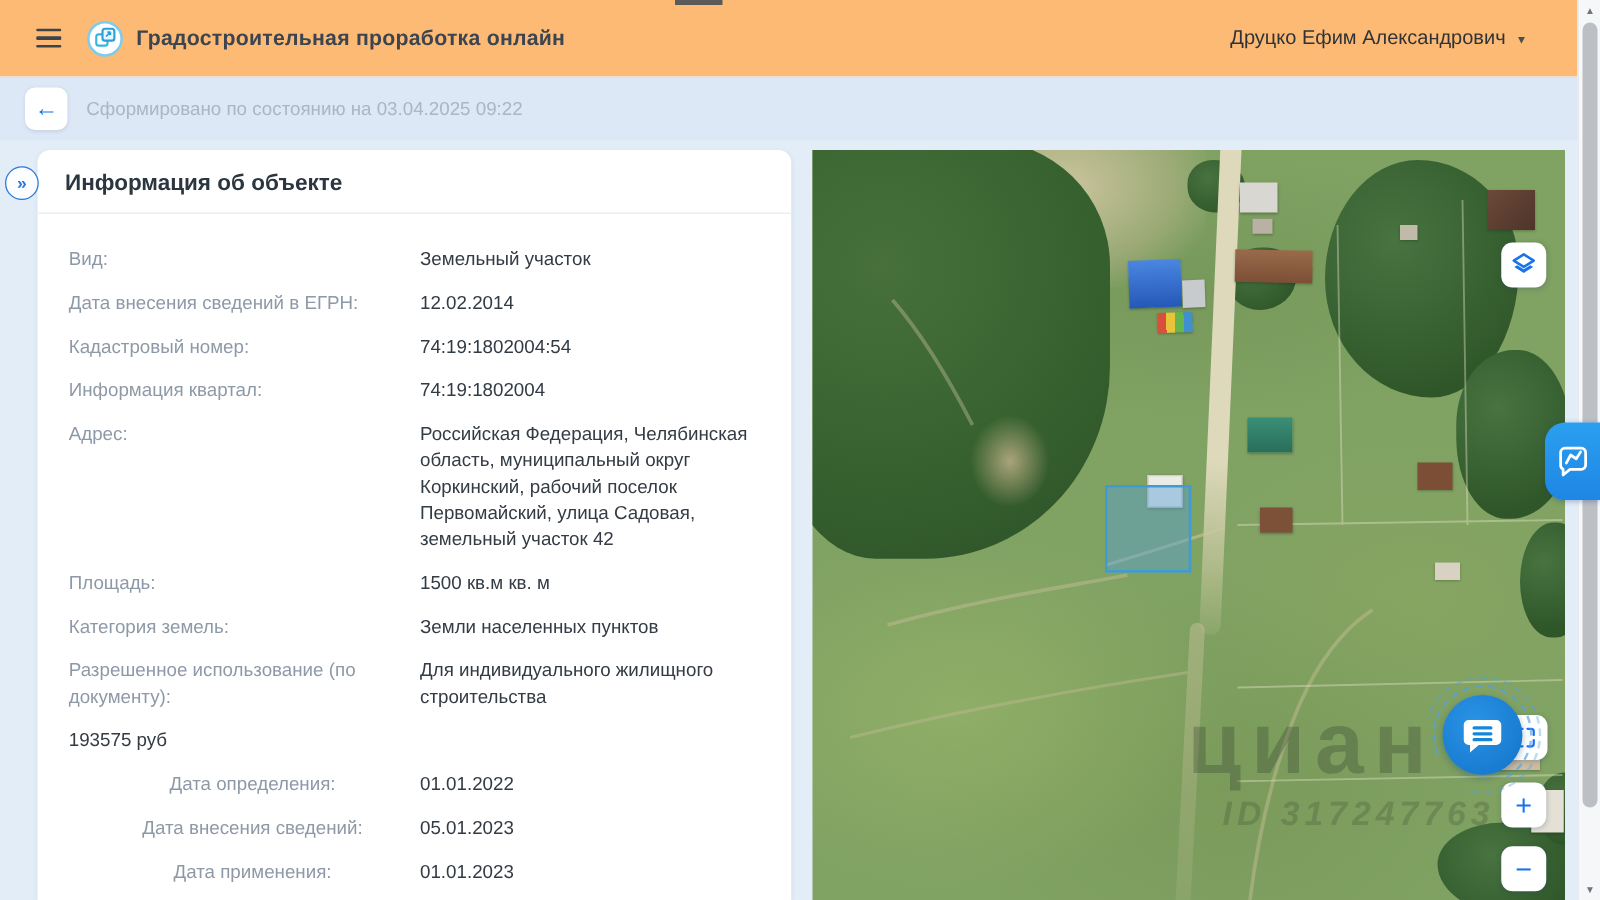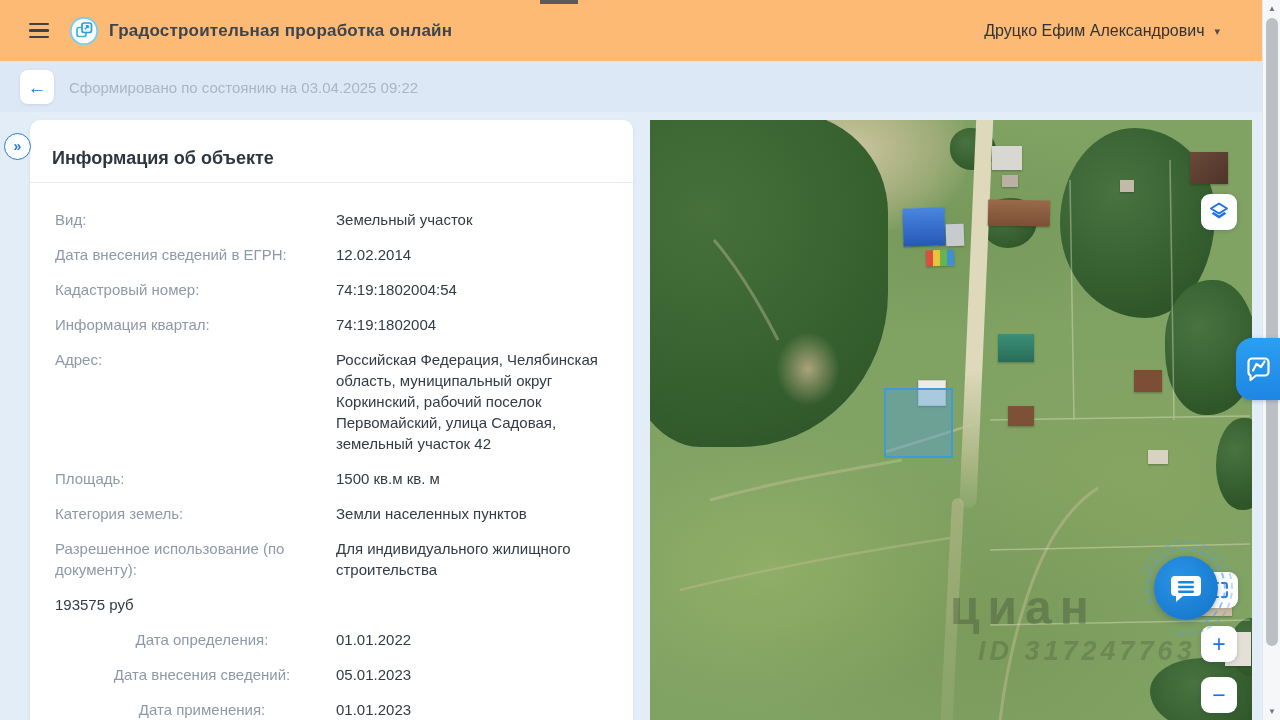--- a/index.html
+++ b/index.html
@@ -41,21 +41,21 @@
     border:1.6px solid #2979d9; background:rgba(255,255,255,.85); color:#2979d9;
     font-size:14px; font-weight:bold; display:flex; align-items:center; justify-content:center;
     cursor:pointer; z-index:20; padding-bottom:2px;
   }
   
   .panel {
     position:absolute; left:30px; top:120px; width:603px; height:600px;
     background:#fff; border-radius:10px 10px 0 0; box-shadow:0 1px 4px rgba(30,60,100,.07);
     z-index:10; overflow:hidden;
   }
-  .panel-header { padding:16px 22px 13px 22px;margin-top:12px; }
+  .panel-header { padding:16px 22px 13px 22px; }
   .panel-title { font-size:18px; font-weight:600; color:#2c3640; }
   .panel-divider { height:1px; background:#e8ebee; }
   .panel-body { padding:26px 22px 0 25px; }
   .row { display:flex; margin-bottom:14px; font-size:15px; line-height:21px; }
   .row .lbl { width:281px; flex:0 0 281px; color:#8e99a7; padding-right:12px; }
   .row .val { flex:1; color:#333b44; }
   .row.indent .lbl { padding-left:25px;text-align:center; }
   
   .map {
     position:absolute; left:650px; top:120px; width:602px; height:600px; overflow:hidden;
@@ -79,21 +79,21 @@
   .m-road { left:318px; top:-12px; width:17px; height:400px; border-radius:8px;
     background:linear-gradient(180deg,#ded9bb 0 65%, rgba(206,201,162,.55) 88%, rgba(200,196,156,.15));
     transform:rotate(2.5deg); }
   .m-road2 { left:296px; top:378px; width:12px; height:235px; border-radius:6px;
     background:linear-gradient(180deg, rgba(196,191,151,.5), rgba(186,186,146,.18));
     transform:rotate(3deg); }
   .house { box-shadow:0 1px 2px rgba(30,40,20,.35); }
   .parcel { left:234px; top:268px; width:69px; height:70px;
     background:rgba(86,160,210,.45); border:2px solid #3e9bd6; }
   .wm { font-weight:bold; color:rgba(42,52,42,.28); letter-spacing:8px; white-space:nowrap; }
-  .wm-main { left:300px; top:460px; font-size:48px; }
+  .wm-main { left:300px; top:434px; font-size:70px; }
   .wm-id { left:328px; top:516px; font-size:27px; letter-spacing:4px; color:rgba(42,52,42,.2);font-style:italic; }
   
   .sq-btn {
     position:absolute; width:36px; height:36px; background:#fff; border:none; border-radius:9px;
     box-shadow:0 1px 4px rgba(30,60,100,.25); display:flex; align-items:center; justify-content:center;
     cursor:pointer; z-index:15; color:#1a73e8; font-size:23px; line-height:1;
   }
   .btn-layers { left:1201px; top:194px; }
   .btn-extent { left:1202px; top:572px; z-index:14; }
   .btn-zoom-in { left:1201px; top:626px; }

